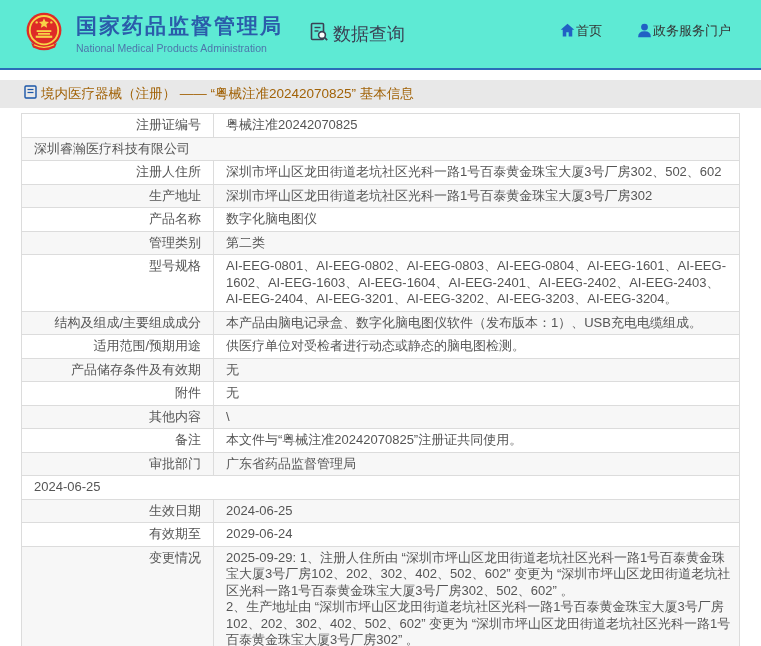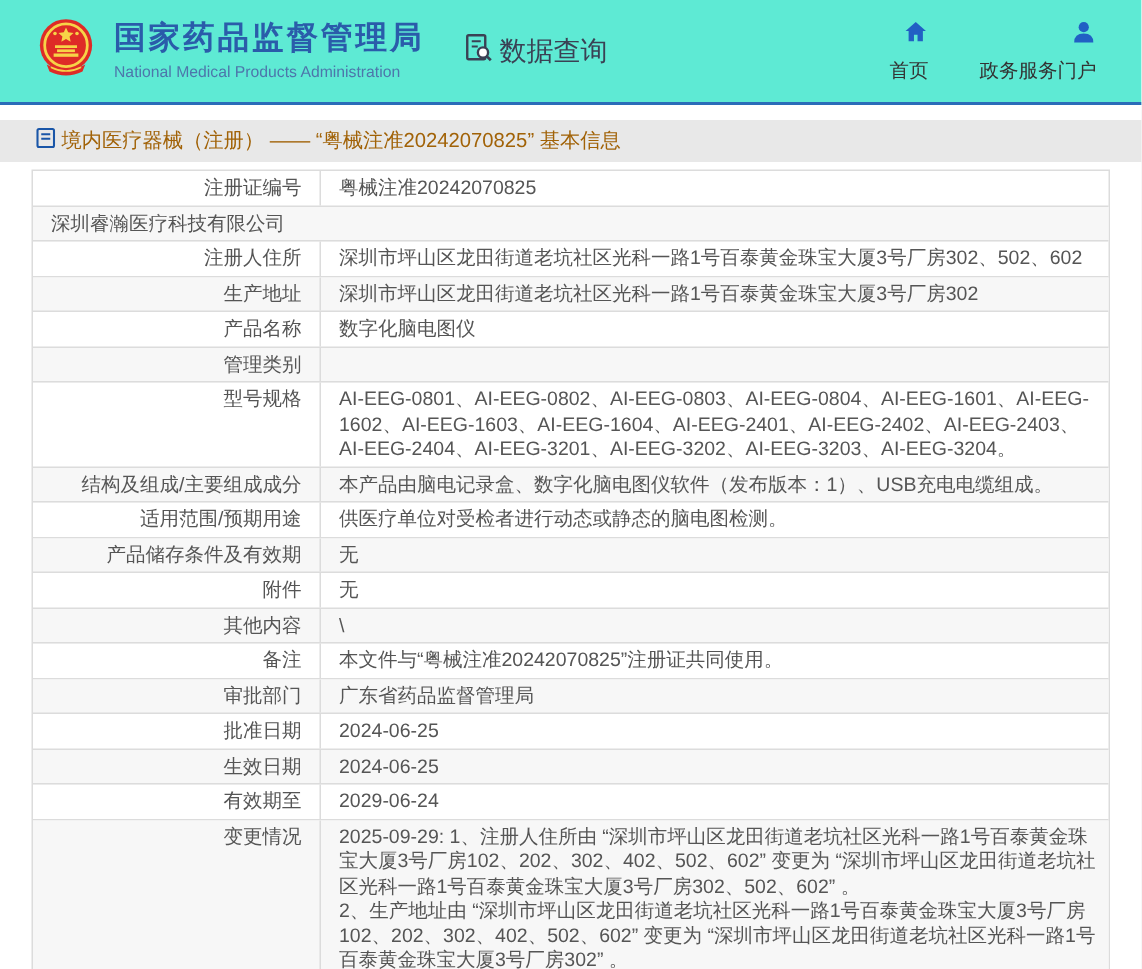--- a/index.html
+++ b/index.html
@@ -10,21 +10,21 @@
   .site-header { height:70px; background:#5eead4; border-bottom:2px solid #2b6cb8; display:flex; align-items:center; padding:0 22px; }
   .brand { display:flex; align-items:center; }
   .emblem { width:44px; height:44px; flex:0 0 44px; }
   .brand-text { margin-left:10px; }
   .brand-title { font-size:21px; font-weight:bold; color:#2a5caa; letter-spacing:2px; line-height:24px; }
   .brand-sub { font-size:10.5px; color:#4d76ab; margin-top:4px; }
   .data-query { display:flex; align-items:center; margin-left:26px; cursor:pointer; }
   .data-query .dq-icon { width:20px; height:20px; margin-right:4px; }
   .dq-label { font-size:18px; color:#3a4154; }
   .header-nav { margin-left:auto; display:flex; gap:34px; padding-right:8px; }
-  .nav-item { display:flex; flex-direction:column; align-items:flex-end; cursor:pointer; }
+  .nav-item { display:flex; flex-direction:row; align-items:flex-start; cursor:pointer; }
   .nav-item svg { width:17px; height:17px; margin-bottom:3px; }
   .nav-label { font-size:13px; color:#333; white-space:nowrap; }
 
   
   .white-gap { height:10px; background:#fff; }
   .breadcrumb-bar { height:28px; background:#e8e8e8; display:flex; align-items:center; padding:0 24px; }
   .bc-icon { width:13px; height:14px; margin-right:4px; }
   .bc-text { font-size:13.5px; color:#a16207; }
 
   
@@ -128,20 +128,21 @@
       <div class="t-row">
         <div class="t-label">生产地址</div>
         <div class="t-value">深圳市坪山区龙田街道老坑社区光科一路1号百泰黄金珠宝大厦3号厂房302</div>
       </div>
       <div class="t-row">
         <div class="t-label">产品名称</div>
         <div class="t-value">数字化脑电图仪</div>
       </div>
       <div class="t-row">
         <div class="t-label">管理类别</div>
+        <div class="t-value">第二类</div>
       </div>
       <div class="t-row">
         <div class="t-label">型号规格</div>
         <div class="t-value">AI-EEG-0801、AI-EEG-0802、AI-EEG-0803、AI-EEG-0804、AI-EEG-1601、AI-EEG-1602、AI-EEG-1603、AI-EEG-1604、AI-EEG-2401、AI-EEG-2402、AI-EEG-2403、AI-EEG-2404、AI-EEG-3201、AI-EEG-3202、AI-EEG-3203、AI-EEG-3204。</div>
       </div>
       <div class="t-row">
         <div class="t-label">结构及组成/主要组成成分</div>
         <div class="t-value">本产品由脑电记录盒、数字化脑电图仪软件（发布版本：1）、USB充电电缆组成。</div>
       </div>
       <div class="t-row">
@@ -162,21 +163,20 @@
       </div>
       <div class="t-row">
         <div class="t-label">备注</div>
         <div class="t-value">本文件与“粤械注准20242070825”注册证共同使用。</div>
       </div>
       <div class="t-row">
         <div class="t-label">审批部门</div>
         <div class="t-value">广东省药品监督管理局</div>
       </div>
       <div class="t-row">
-        <div class="t-label">批准日期</div>
         <div class="t-value">2024-06-25</div>
       </div>
       <div class="t-row">
         <div class="t-label">生效日期</div>
         <div class="t-value">2024-06-25</div>
       </div>
       <div class="t-row">
         <div class="t-label">有效期至</div>
         <div class="t-value">2029-06-24</div>
       </div>

